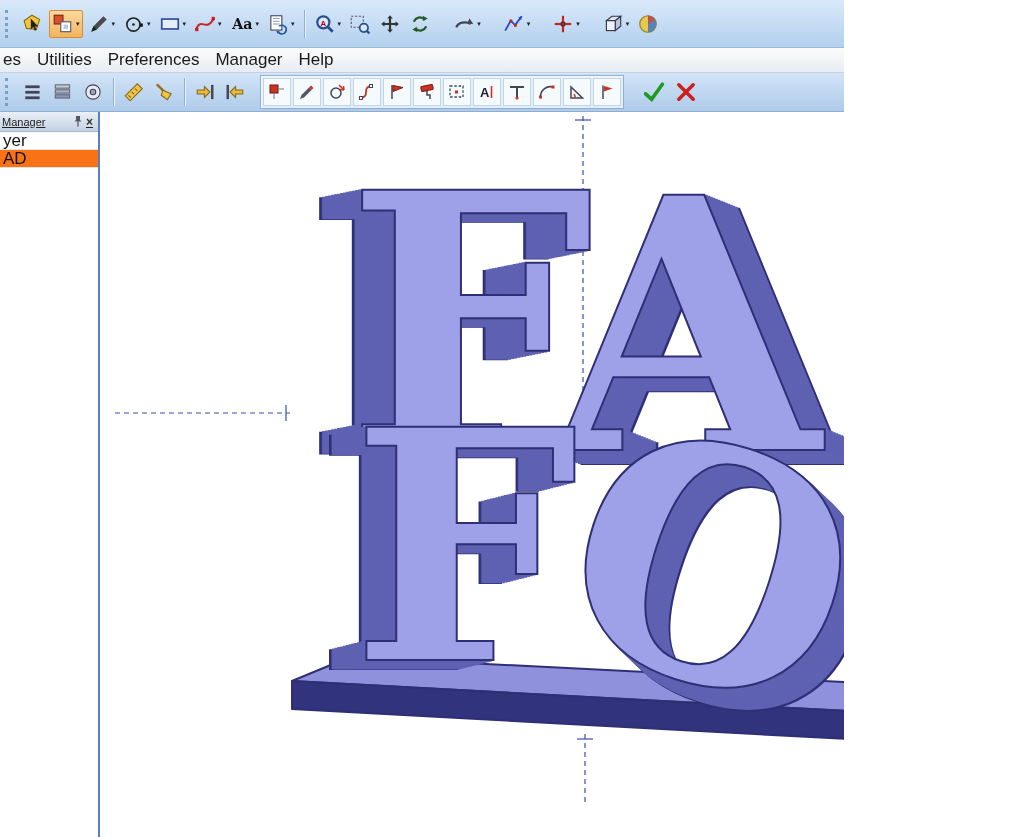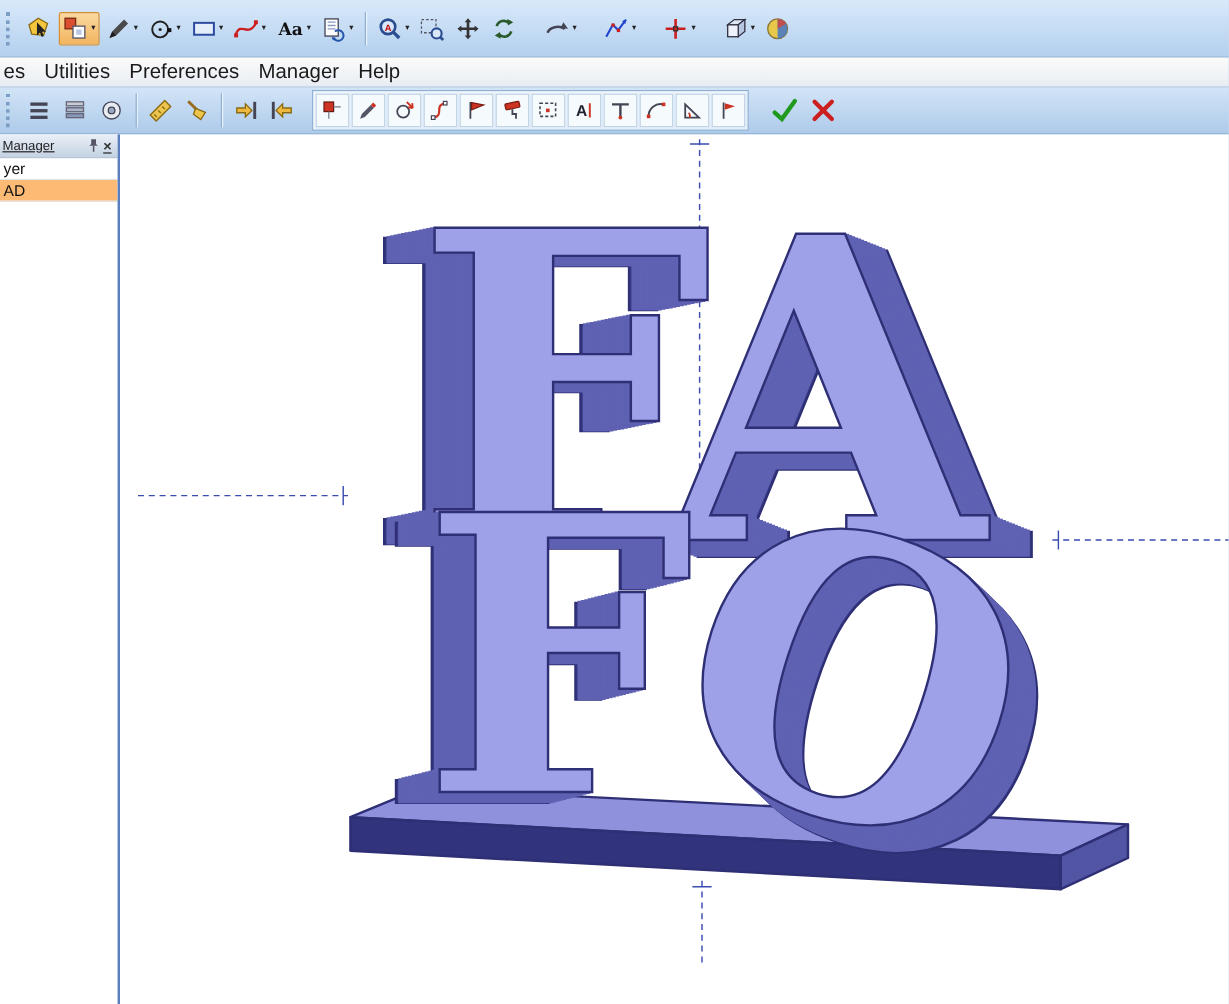--- a/index.html
+++ b/index.html
@@ -1,16 +1,16 @@
 <!DOCTYPE html>
 <html><head>
 <meta charset="utf-8">
 <style>
   html,body{margin:0;padding:0;}
-  .app{position:relative;width:1024px;height:837px;background:#b9d4ec;font-family:"Liberation Sans",sans-serif;overflow:hidden;}
+  .app{position:relative;width:844px;height:837px;background:#b9d4ec;font-family:"Liberation Sans",sans-serif;overflow:hidden;}
 
   
   .toolbar-top{position:absolute;left:0;top:0;width:1024px;height:48px;
     background:linear-gradient(#d9e9fa,#b3d0ee);border-bottom:1px solid #9bb8d8;
     display:flex;align-items:center;padding-left:4px;box-sizing:border-box;}
   .toolbar-second{position:absolute;left:0;top:73px;width:1024px;height:39px;
     background:linear-gradient(#d2e4f7,#aecbea);border-bottom:1px solid #8fb0d2;
     display:flex;align-items:center;padding-left:4px;box-sizing:border-box;}
   .grip{width:5px;height:28px;border-left:3px dotted #7d9ec4;margin:0 5px 0 1px;}
   .sep-v{width:1px;height:28px;background:#8fb0d0;box-shadow:1px 0 0 #e9f3fd;margin:0 5px;}
@@ -31,23 +31,23 @@
     display:flex;align-items:center;font-size:17px;color:#1a1a1a;box-sizing:border-box;}
   .menu-item{padding:0 8px;height:100%;display:flex;align-items:center;}
   .menu-item:first-child{padding-left:3px;}
 
   
   .left-panel{position:absolute;left:0;top:112px;width:98px;bottom:0;background:#ffffff;box-sizing:border-box;}
   .panel-header{height:19px;background:linear-gradient(#eaf0f7,#c4d2e2);border-bottom:1px solid #a6b8cc;
     display:flex;align-items:center;font-size:11px;color:#222;padding:0 2px;text-decoration:underline;}
   .panel-header .spacer{flex:1;}
   .panel-close{font-size:12px;font-weight:bold;color:#333;padding:0 3px;line-height:1;}
-  .panel-row{height:17px;display:flex;align-items:center;font-size:13px;color:#111;
+  .panel-row{height:17px;display:flex;align-items:center;font-size:17px;color:#111;
     padding:0 3px;border-bottom:1px solid #e4e4e4;background:#fff;}
-  .panel-row.alt{background:#fdba74;}
+  .panel-row.alt{background:#f97316;}
 
   
   .canvas{position:absolute;left:98px;top:112px;right:0;bottom:0;background:#fff;
     border-left:2px solid #5b7fbe;box-sizing:content-box;}
   .scene{display:block;width:924px;height:725px;}
   .dashed{stroke-dasharray:5 4;stroke-width:1.2;fill:none;}
   .tick{stroke-width:1.2;}
 </style>
 </head>
 <body>

